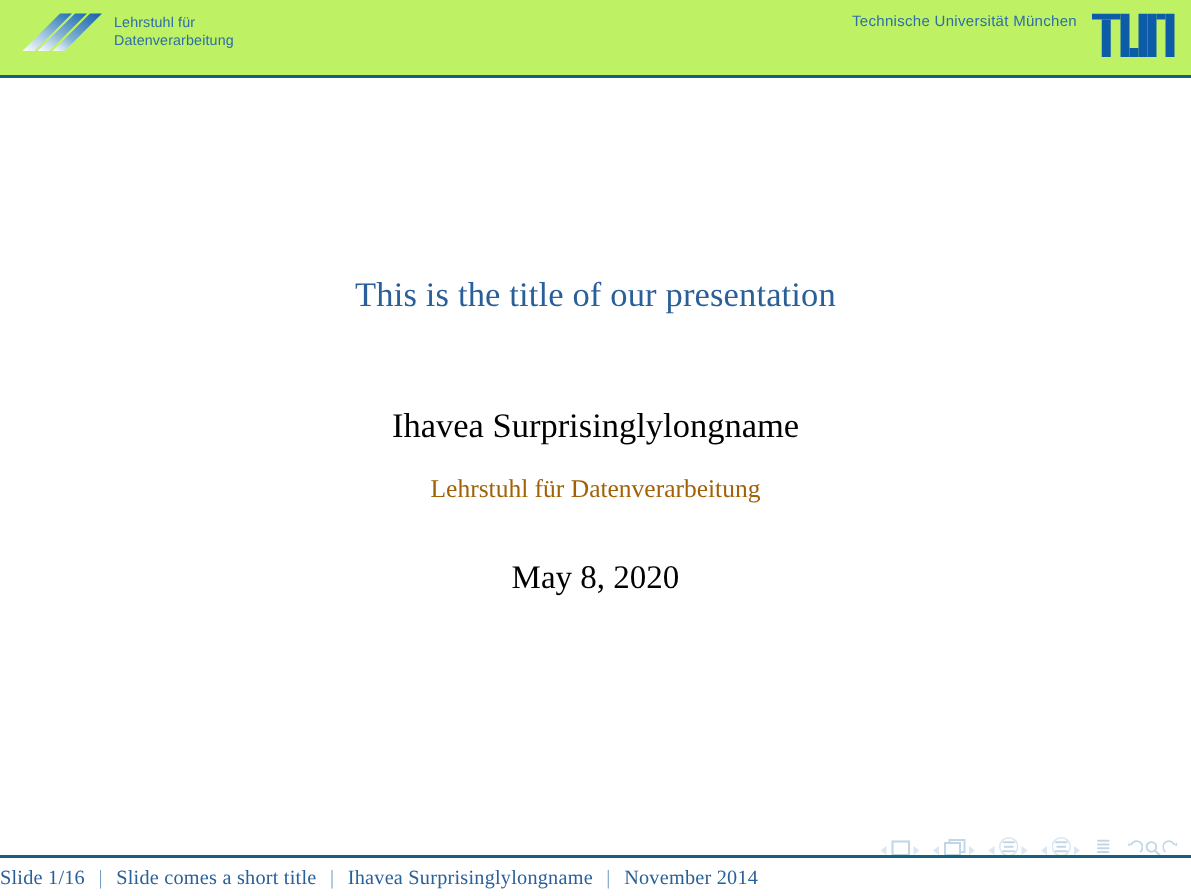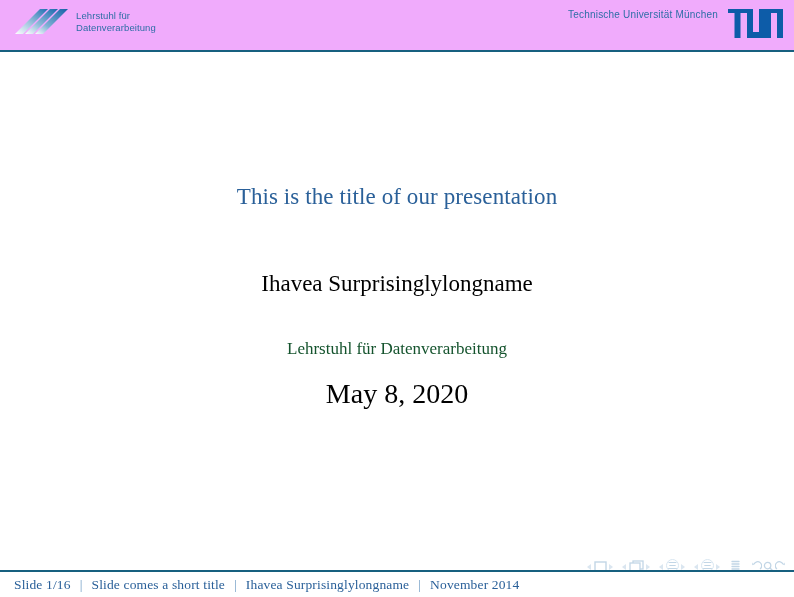--- a/index.html
+++ b/index.html
@@ -15,21 +15,21 @@
     font-family: "Liberation Serif", "DejaVu Serif", serif;
     -webkit-font-smoothing: antialiased;
   }
 
   
   .slide-header {
     position: absolute;
     top: 0; left: 0;
     width: 794px;
     height: 51px;
-    background: #f0abfc;
+    background: #bef264;
   }
   .header-rule {
     position: absolute;
     top: 50px; left: 0;
     width: 794px;
     height: 2px;
     background: #16607f;
   }
 
   
@@ -105,31 +105,31 @@
     font-weight: normal;
   }
   .tp-author {
     color: #000000;
     font-size: 23px;
     line-height: 28px;
     margin-top: 59px;
     font-weight: normal;
   }
   .tp-institute {
-    color: #14532d;
+    color: #a16207;
     font-size: 17px;
     line-height: 22px;
-    margin-top: 40px;
+    margin-top: 17px;
     font-weight: normal;
   }
   .tp-date {
     color: #000000;
-    font-size: 28px;
+    font-size: 22px;
     line-height: 27px;
-    margin-top: 20px;
+    margin-top: 34px;
     font-weight: normal;
   }
 
   
   .nav-symbols {
     position: absolute;
     right: 8px;
     bottom: 22px;
     display: flex;
     align-items: center;
@@ -166,21 +166,21 @@
     height: 2px;
     background: #16607f;
   }
   .foot-items {
     position: absolute;
     top: 2px;
     left: 0;
     height: 25px;
     display: flex;
     align-items: center;
-    padding-left: 14px;
+    padding-left: 0;
     color: #2a6099;
     font-size: 13.5px;
     letter-spacing: 0.15px;
     white-space: nowrap;
   }
   .foot-sep {
     padding: 0 9px;
     color: #6f9cc4;
   }
 </style>

